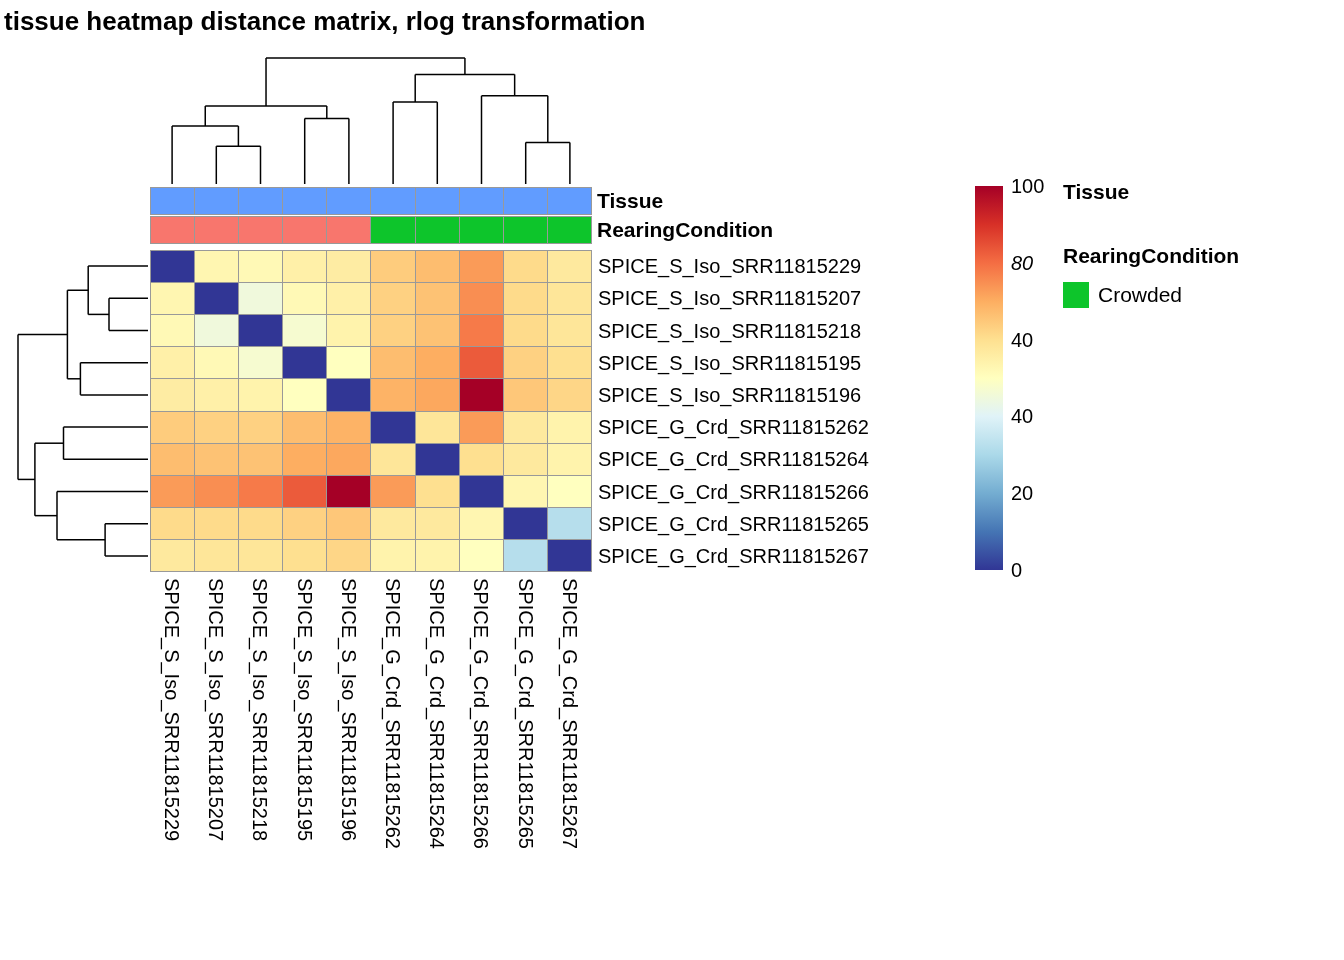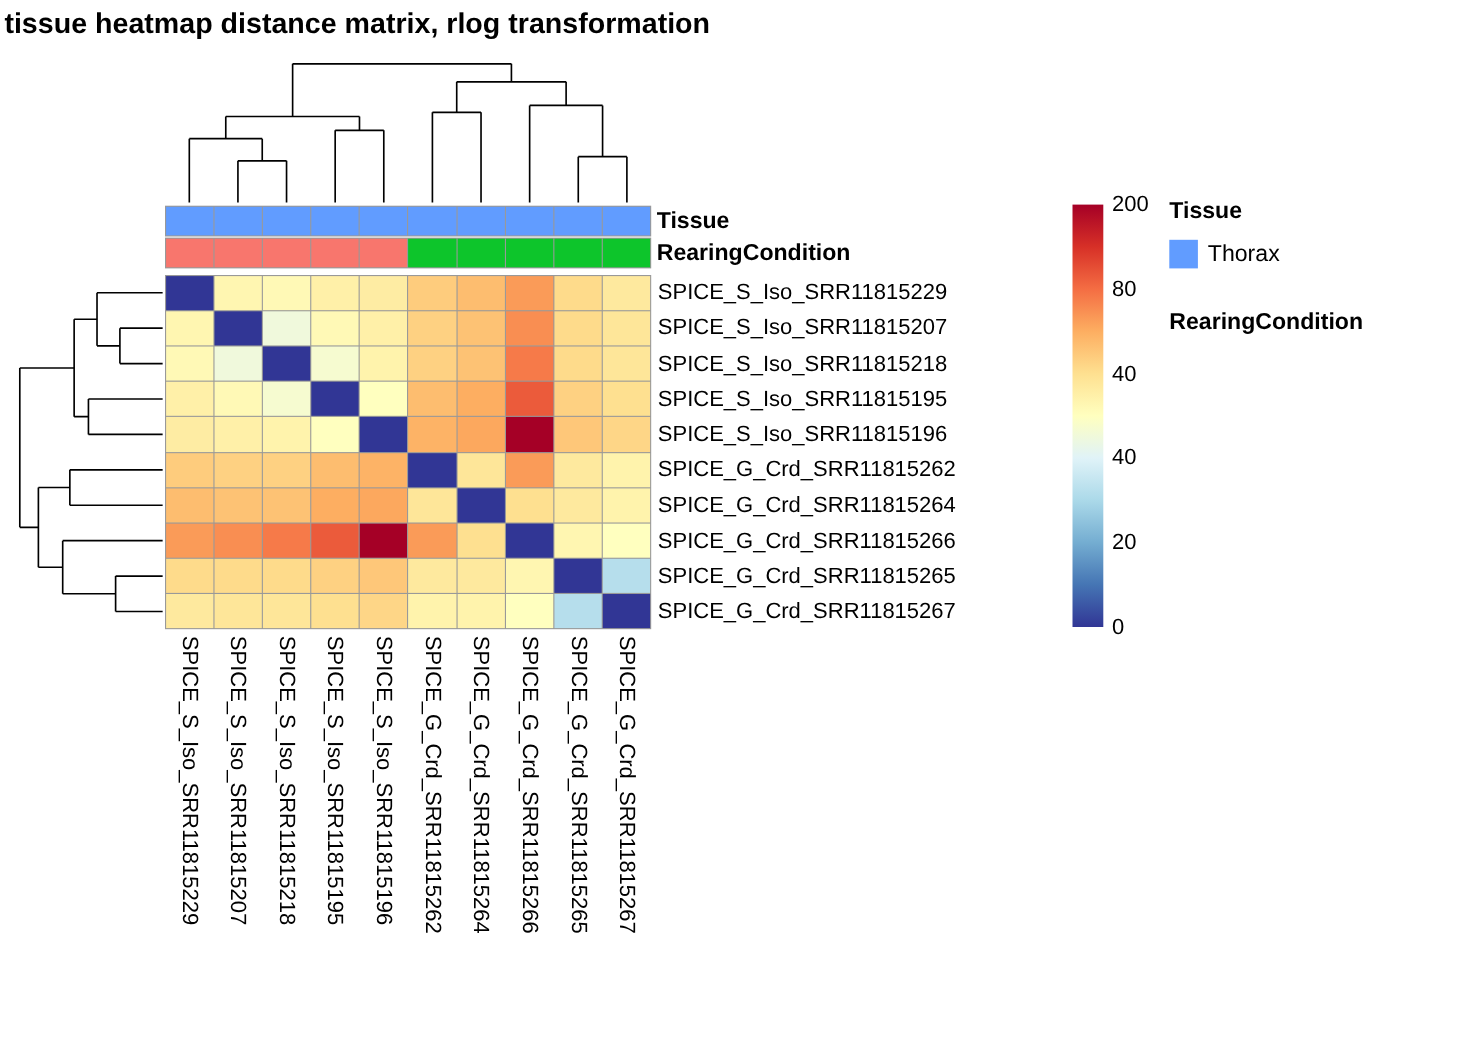--- a/index.html
+++ b/index.html
@@ -267,25 +267,25 @@
     <div class="col-label" style="left: 364.6px;">SPICE_G_Crd_SRR11815265</div>
     <div class="col-label" style="left: 408.8px;">SPICE_G_Crd_SRR11815267</div>
   </div>
 
 <div class="abs" id="colorbar" style="background: linear-gradient(to top, rgb(49, 54, 149) 0%, rgb(69, 117, 180) 10%, rgb(116, 173, 209) 20%, rgb(171, 217, 233) 30%, rgb(224, 243, 248) 40%, rgb(255, 255, 191) 50%, rgb(254, 224, 144) 60%, rgb(253, 174, 97) 70%, rgb(244, 109, 67) 80%, rgb(215, 48, 39) 90%, rgb(165, 0, 38) 100%);"></div>
 <div class="abs" id="colorbar-ticks">
     <div class="cb-tick" style="top: 373px;">0</div>
     <div class="cb-tick" style="top: 296.2px; text-align: center;">20</div>
     <div class="cb-tick" style="top: 219.4px;">40</div>
     <div class="cb-tick" style="top: 142.6px;">40</div>
-    <div class="cb-tick" style="top: 65.8px;">80</div>
-    <div class="cb-tick" style="top: -11px;">200</div>
+    <div class="cb-tick" style="top: 65.8px; font-style: italic;">80</div>
+    <div class="cb-tick" style="top: -11px;">100</div>
   </div>
 
 <div class="abs" id="legend">
   <div class="legend-title">Tissue</div>
-  <div class="legend-item">
-    <div class="legend-swatch" style="background: rgb(97, 156, 255);"></div>
-    <div class="legend-item-label">Thorax</div>
-  </div>
   <div class="legend-gap"></div>
   <div class="legend-title">RearingCondition</div>
+  <div class="legend-item">
+    <div class="legend-swatch" style="background: rgb(13, 197, 43);"></div>
+    <div class="legend-item-label">Crowded</div>
+  </div>
 </div>
 
 </body></html>

